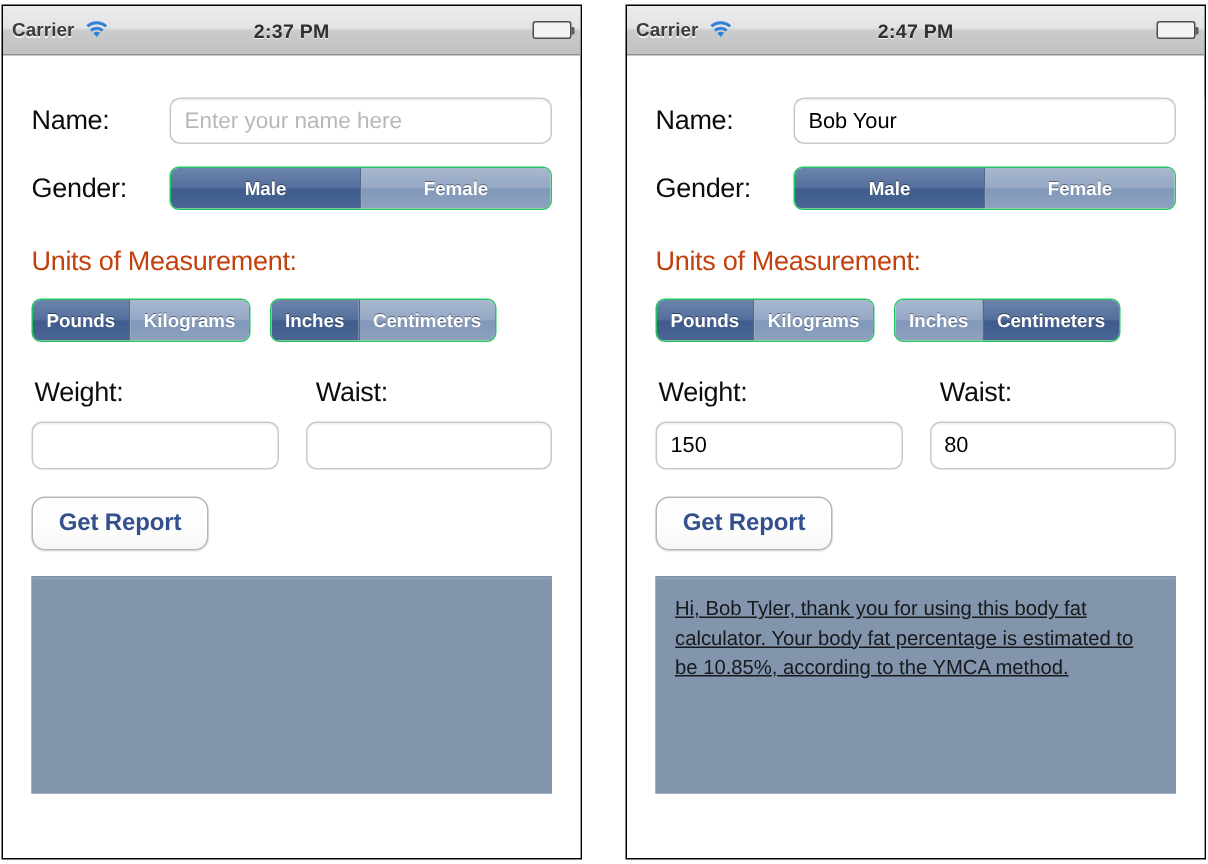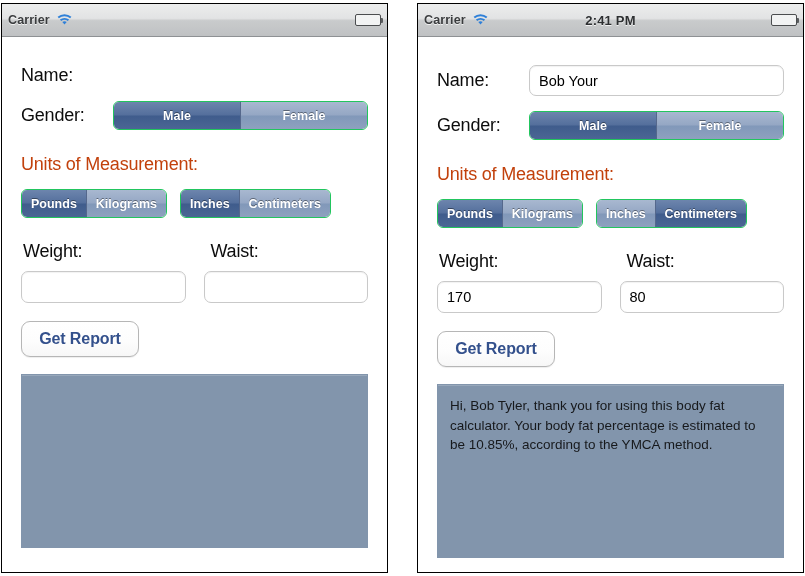--- a/index.html
+++ b/index.html
@@ -206,57 +206,60 @@
     font-size: 16px;
     font-weight: bold;
     color: #33508c;
     letter-spacing: -.1px;
     cursor: pointer;
   }
 
   
   .result-panel {
     margin-top: 17px;
-    height: 174px;
+    height: 145px;
     background: #8295ac;
     border: 1px solid #8295ac;
     box-shadow: inset 0 1px 0 rgba(255,255,255,.18);
     padding: 11px 12px;
     font-size: 13.5px;
     line-height: 19.5px;
     color: #17191c;
     overflow: hidden;
+    text-decoration: underline;
   }
   .result-panel.empty { color: transparent; }
 </style>
 </head>
 <body>
 
 <div class="stage">
 
   <div class="phone phone-left">
 
     <div class="statusbar">
       <span class="carrier">Carrier</span>
       <span class="wifi">
         <svg width="15" height="12" viewBox="0 0 15 12" aria-hidden="true">
           <path d="M7.5 10.6 L5.3 8.0 A3.6 3.6 0 0 1 9.7 8.0 Z" fill="#2f80d8"></path>
           <path d="M2.9 5.6 A7 7 0 0 1 12.1 5.6 L10.8 7.0 A5.2 5.2 0 0 0 4.2 7.0 Z" fill="#2f80d8"></path>
           <path d="M0.6 2.8 A10.6 10.6 0 0 1 14.4 2.8 L13.1 4.2 A8.8 8.8 0 0 0 1.9 4.2 Z" fill="#2f80d8"></path>
         </svg>
       </span>
+      <span class="clock">2:37 PM</span>
       <span class="battery">
         <span class="battery-fill"></span>
       </span>
     </div>
 
     <div class="screen">
 
       <div class="row row-name">
         <span class="field-label label-name">Name:</span>
+        <div class="textfield placeholder">Enter your name here</div>
       </div>
 
       <div class="row row-gender">
         <span class="field-label label-gender">Gender:</span>
         <div class="segmented gender">
           <div class="seg selected">Male</div>
           <div class="seg">Female</div>
         </div>
       </div>
 
@@ -296,21 +299,21 @@
 
     <div class="statusbar">
       <span class="carrier">Carrier</span>
       <span class="wifi">
         <svg width="15" height="12" viewBox="0 0 15 12" aria-hidden="true">
           <path d="M7.5 10.6 L5.3 8.0 A3.6 3.6 0 0 1 9.7 8.0 Z" fill="#2f80d8"></path>
           <path d="M2.9 5.6 A7 7 0 0 1 12.1 5.6 L10.8 7.0 A5.2 5.2 0 0 0 4.2 7.0 Z" fill="#2f80d8"></path>
           <path d="M0.6 2.8 A10.6 10.6 0 0 1 14.4 2.8 L13.1 4.2 A8.8 8.8 0 0 0 1.9 4.2 Z" fill="#2f80d8"></path>
         </svg>
       </span>
-      <span class="clock">2:41 PM</span>
+      <span class="clock">2:47 PM</span>
       <span class="battery">
         <span class="battery-fill"></span>
       </span>
     </div>
 
     <div class="screen">
 
       <div class="row row-name">
         <span class="field-label label-name">Name:</span>
         <div class="textfield" placeholder="Enter your name here">Bob Your</div>
@@ -336,21 +339,21 @@
           <div class="seg selected">Centimeters</div>
         </div>
       </div>
 
       <div class="measure-labels">
         <span class="field-label">Weight:</span>
         <span class="field-label">Waist:</span>
       </div>
 
       <div class="measure-inputs">
-        <div class="textfield">170</div>
+        <div class="textfield">150</div>
         <div class="textfield">80</div>
       </div>
 
       <div class="button-row">
         <div class="get-report">Get Report</div>
       </div>
 
       <div class="result-panel">Hi, Bob Tyler, thank you for using this body fat calculator. Your body fat percentage is estimated to be 10.85%, according to the YMCA method.</div>
 
     </div>

